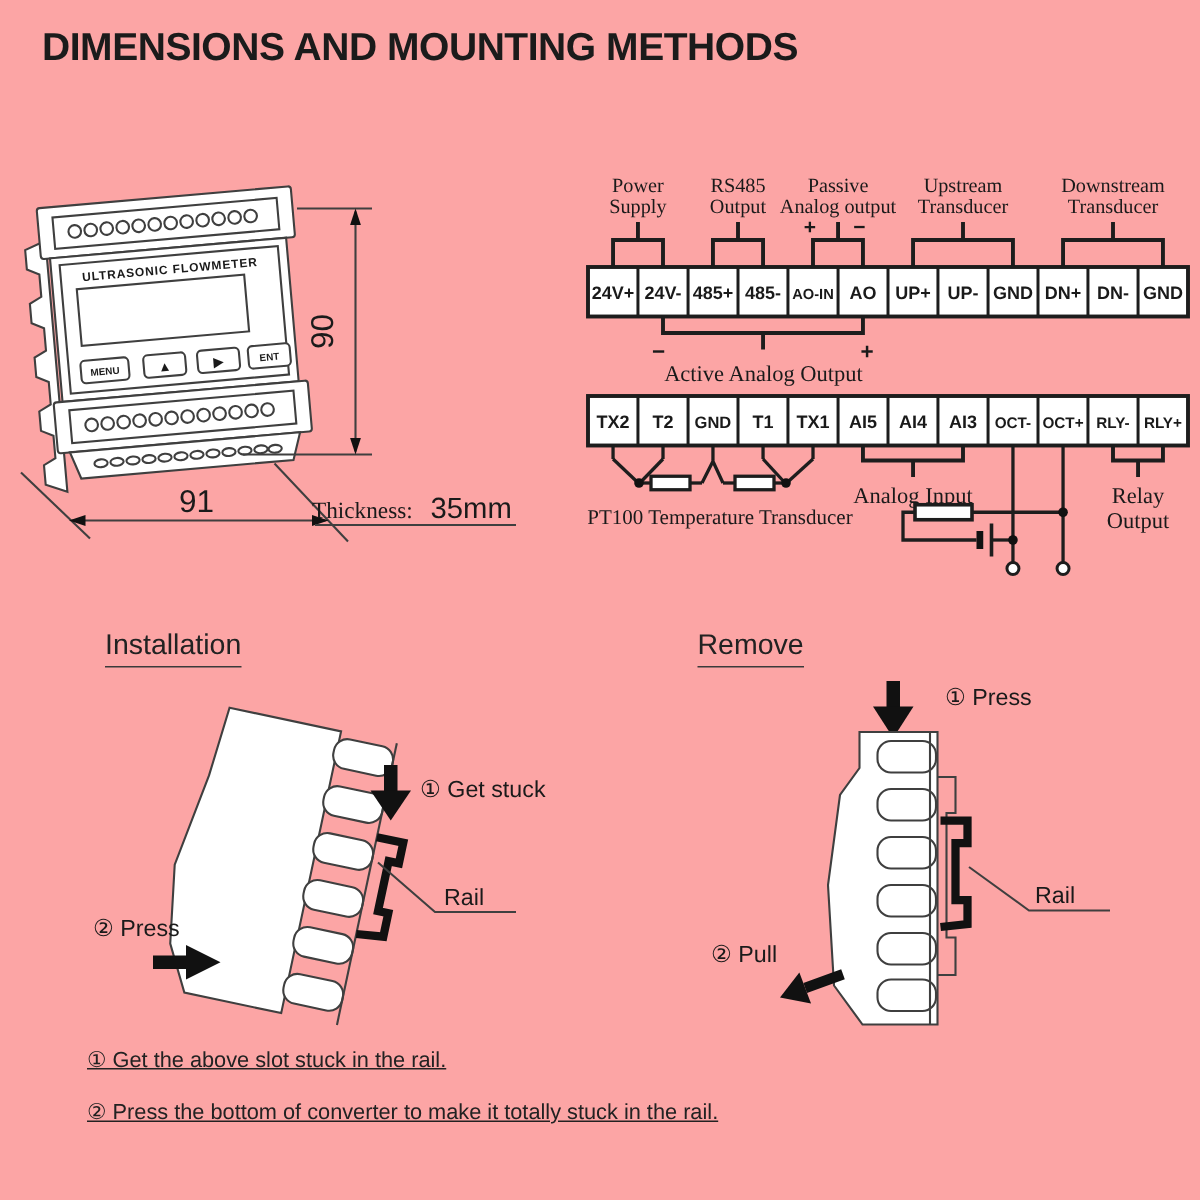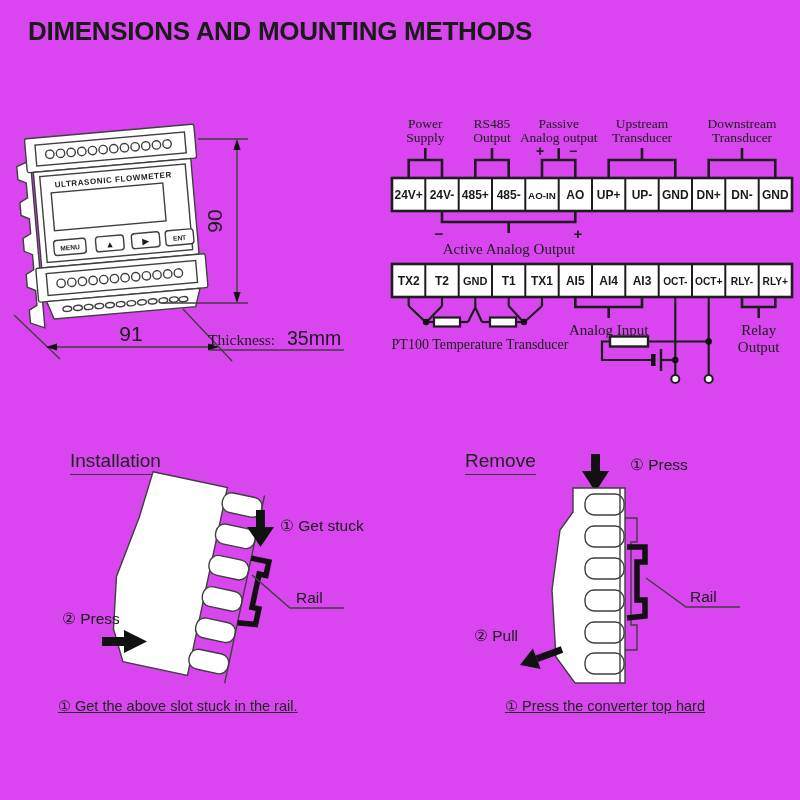--- a/index.html
+++ b/index.html
@@ -1,21 +1,21 @@
 <!DOCTYPE html>
 <html><head>
 <meta charset="utf-8">
 <style>
   html,body{margin:0;padding:0;background:#fff;}
-  .page{position:relative;width:800px;height:800px;background:#d946ef;overflow:hidden;
+  .page{position:relative;width:800px;height:800px;background:#fca5a5;overflow:hidden;
         font-family:"Liberation Sans",sans-serif;color:#1a1a1a;}
   .abs{position:absolute;}
   .title{left:28px;top:16px;font-size:26px;font-weight:800;letter-spacing:-0.3px;color:#1b1b1b;
          font-family:"Liberation Sans",sans-serif;}
-  .sec-head{font-size:19px;color:#222;border-bottom:1.6px solid #3a3a3a;padding-bottom:2px;margin-top:30px;}
+  .sec-head{font-size:19px;color:#222;border-bottom:1.6px solid #3a3a3a;padding-bottom:2px;}
   .note{font-size:14.5px;color:#222;white-space:nowrap;text-decoration:underline;}
   svg text{fill:#1a1a1a;}
   .sans{font-family:"Liberation Sans",sans-serif;}
   .serif{font-family:"Liberation Serif",serif;}
   .ln{stroke:#3f3f3f;stroke-width:1.4;fill:none;}
   .lnw{stroke:#3f3f3f;stroke-width:1.4;fill:#ffffff;}
   .bold-ln{stroke:#1d1d1d;stroke-width:2.6;fill:none;}
   .wire{stroke:#1d1d1d;stroke-width:2.2;fill:none;}
   .blk{fill:#111;}
 </style>
@@ -330,15 +330,15 @@
     <polyline class="ln" points="206,128 246,157 300,157"></polyline>
     <text class="sans" font-size="15.5" x="250" y="152">Rail</text>
     <text class="sans" font-size="15.5" x="34" y="191">② Pull</text>
     <g>
       <polygon class="blk" points="80,215 92.9,198.4 100.7,219"></polygon>
       <line x1="96.8" y1="208.7" x2="122" y2="199.5" stroke="#111" stroke-width="7"></line>
     </g>
   </svg>
 
   <div class="abs note" style="left:58px;top:698px">①  Get the above slot stuck in the rail.</div>
-  <div class="abs note" style="left:505px;top:698px">① Press the converter top hard</div>
+  <div class="abs note" style="left:58px;top:733px">② Press the bottom of converter to make it totally stuck in the rail.</div>
 
 </div>
 
 </body></html>

